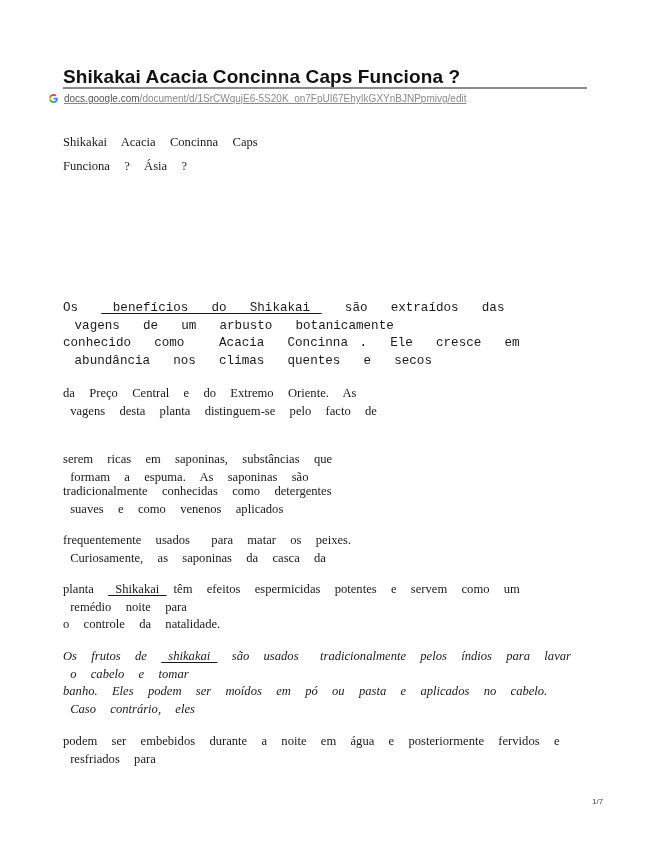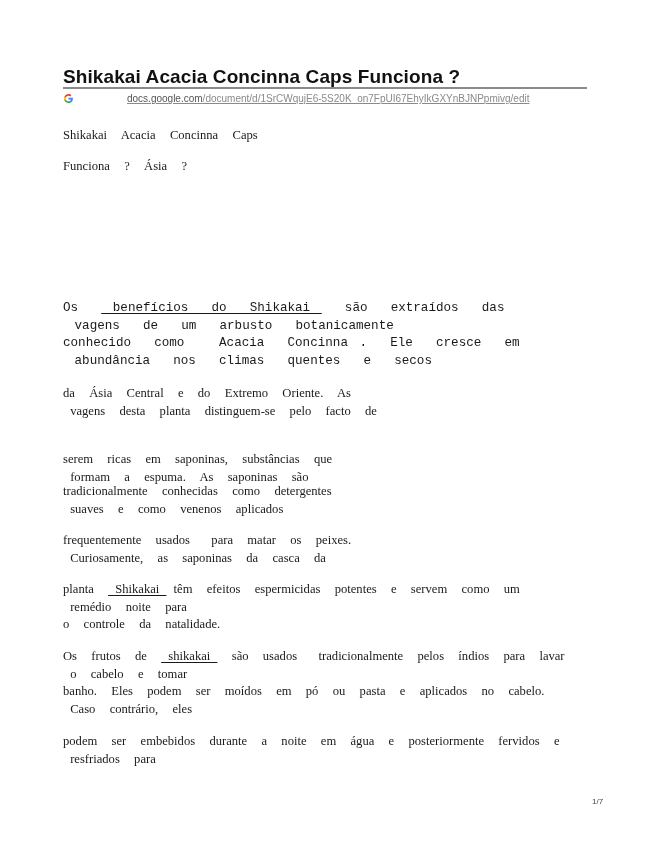--- a/index.html
+++ b/index.html
@@ -1,19 +1,19 @@
 <!DOCTYPE html>
 <html><head>
   <meta charset="utf-8">
   <style>
     html, body { margin: 0; padding: 0; background: #ffffff; }
     body { width: 650px; height: 841px; position: relative; overflow: hidden; font-family: "Liberation Serif", serif; color: #222; }
     .title { position: absolute; left: 63px; top: 60px; font-family: "Liberation Sans", sans-serif; font-weight: bold; font-size: 19px; color: #111; letter-spacing: 0.1px; margin-top: 6px; }
     .rule { position: absolute; left: 63px; top: 87px; width: 524px; height: 2px; background: #8a8a8a; }
-    .source { position: absolute; left: 63px; top: 93px; font-family: "Liberation Sans", sans-serif; font-size: 10px; color: #8a8a8a; display: flex; align-items: center; gap: 48px; }
+    .source { position: absolute; left: 48px; top: 93px; font-family: "Liberation Sans", sans-serif; font-size: 10px; color: #8a8a8a; display: flex; align-items: center; }
     .gicon { width: 11px; height: 11px; margin-right: 5px; display: inline-block; }
     .source a { color: #8a8a8a; text-decoration: underline; }
     .source .domain { color: #555; }
     .p { position: absolute; left: 63px; font-size: 12.6px; line-height: 17.5px; word-spacing: 4px; white-space: pre; color: #1a1a1a; }
     .link { text-decoration: underline; text-underline-offset: 2px; color: #1a1a1a; }
     .pagenum { position: absolute; left: 592px; top: 797px; font-family: "Liberation Sans", sans-serif; font-size: 8px; color: #444; }
   </style>
 </head>
 <body>
 
@@ -22,45 +22,45 @@
 <div class="source">
   <svg class="gicon" viewBox="0 0 12 12">
     <path d="M10.8 6.1c0-.4 0-.7-.1-1H6v2h2.7c-.1.6-.5 1.1-1 1.5v1.2h1.6c1-.9 1.5-2.2 1.5-3.7z" fill="#4285F4"></path>
     <path d="M6 11c1.4 0 2.5-.5 3.3-1.2L7.7 8.6c-.4.3-1 .5-1.7.5-1.3 0-2.4-.9-2.8-2.1H1.6v1.3C2.4 9.9 4.1 11 6 11z" fill="#34A853"></path>
     <path d="M3.2 7c-.1-.3-.2-.6-.2-1s.1-.7.2-1V3.7H1.6C1.2 4.4 1 5.2 1 6s.2 1.6.6 2.3L3.2 7z" fill="#FBBC05"></path>
     <path d="M6 3c.7 0 1.4.3 1.9.7l1.4-1.4C8.5 1.5 7.4 1 6 1 4.1 1 2.4 2.1 1.6 3.7L3.2 5C3.6 3.8 4.7 3 6 3z" fill="#EA4335"></path>
   </svg>
   <a><span class="domain">docs.google.com</span><span>/document/d/1SrCWqujE6-5S20K_on7FpUI67EhyIkGXYnBJNPpmivg/edit</span></a>
 </div>
 
-<div class="p" style="top:127px;">Shikakai  Acacia  Concinna  Caps</div>
+<div class="p" style="top:134px;">Shikakai  Acacia  Concinna  Caps</div>
 <div class="p" style="top:158px;">Funciona  ?  Ásia  ?</div>
 
 <div class="p" style="top:300px;font-family:Liberation Mono, monospace;"><span>Os  </span><a class="link"> benefícios  do  Shikakai </a><span>  são  extraídos  das</span>
 <span> vagens  de  um  arbusto  botanicamente</span>
 <span>conhecido  como   Acacia  Concinna .  Ele  cresce  em</span>
 <span> abundância  nos  climas  quentes  e  secos</span></div>
 
-<div class="p" style="top:385px;"><span>da  Ásia  Central  e  do  Extremo  Oriente.  As</span>
+<div class="p" style="top:385px;"><span>da  Preço  Central  e  do  Extremo  Oriente.  As</span>
 <span> vagens  desta  planta  distinguem-se  pelo  facto  de</span></div>
 
 <div class="p" style="top:451px;"><span>serem  ricas  em  saponinas,  substâncias  que</span>
 <span> formam  a  espuma.  As  saponinas  são</span></div>
 
 <div class="p" style="top:483px;"><span>tradicionalmente  conhecidas  como  detergentes</span>
 <span> suaves  e  como  venenos  aplicados</span></div>
 
 <div class="p" style="top:532px;"><span>frequentemente  usados   para  matar  os  peixes.</span>
 <span> Curiosamente,  as  saponinas  da  casca  da</span></div>
 
 <div class="p" style="top:581px;"><span>planta  </span><a class="link"> Shikakai </a><span> têm  efeitos  espermicidas  potentes  e  servem  como  um</span>
 <span> remédio  noite  para</span>
 <span>o  controle  da  natalidade.</span></div>
 
-<div class="p" style="top:648px;"><span>Os  frutos  de  </span><a class="link"> shikakai </a><span>  são  usados   tradicionalmente  pelos  índios  para  lavar</span>
+<div class="p" style="top:648px;font-style:italic;"><span>Os  frutos  de  </span><a class="link"> shikakai </a><span>  são  usados   tradicionalmente  pelos  índios  para  lavar</span>
 <span> o  cabelo  e  tomar</span>
 <span>banho.  Eles  podem  ser  moídos  em  pó  ou  pasta  e  aplicados  no  cabelo.</span>
 <span> Caso  contrário,  eles</span></div>
 
 <div class="p" style="top:733px;"><span>podem  ser  embebidos  durante  a  noite  em  água  e  posteriormente  fervidos  e</span>
 <span> resfriados  para</span></div>
 
 <div class="pagenum">1/7</div>
 
 </body></html>

